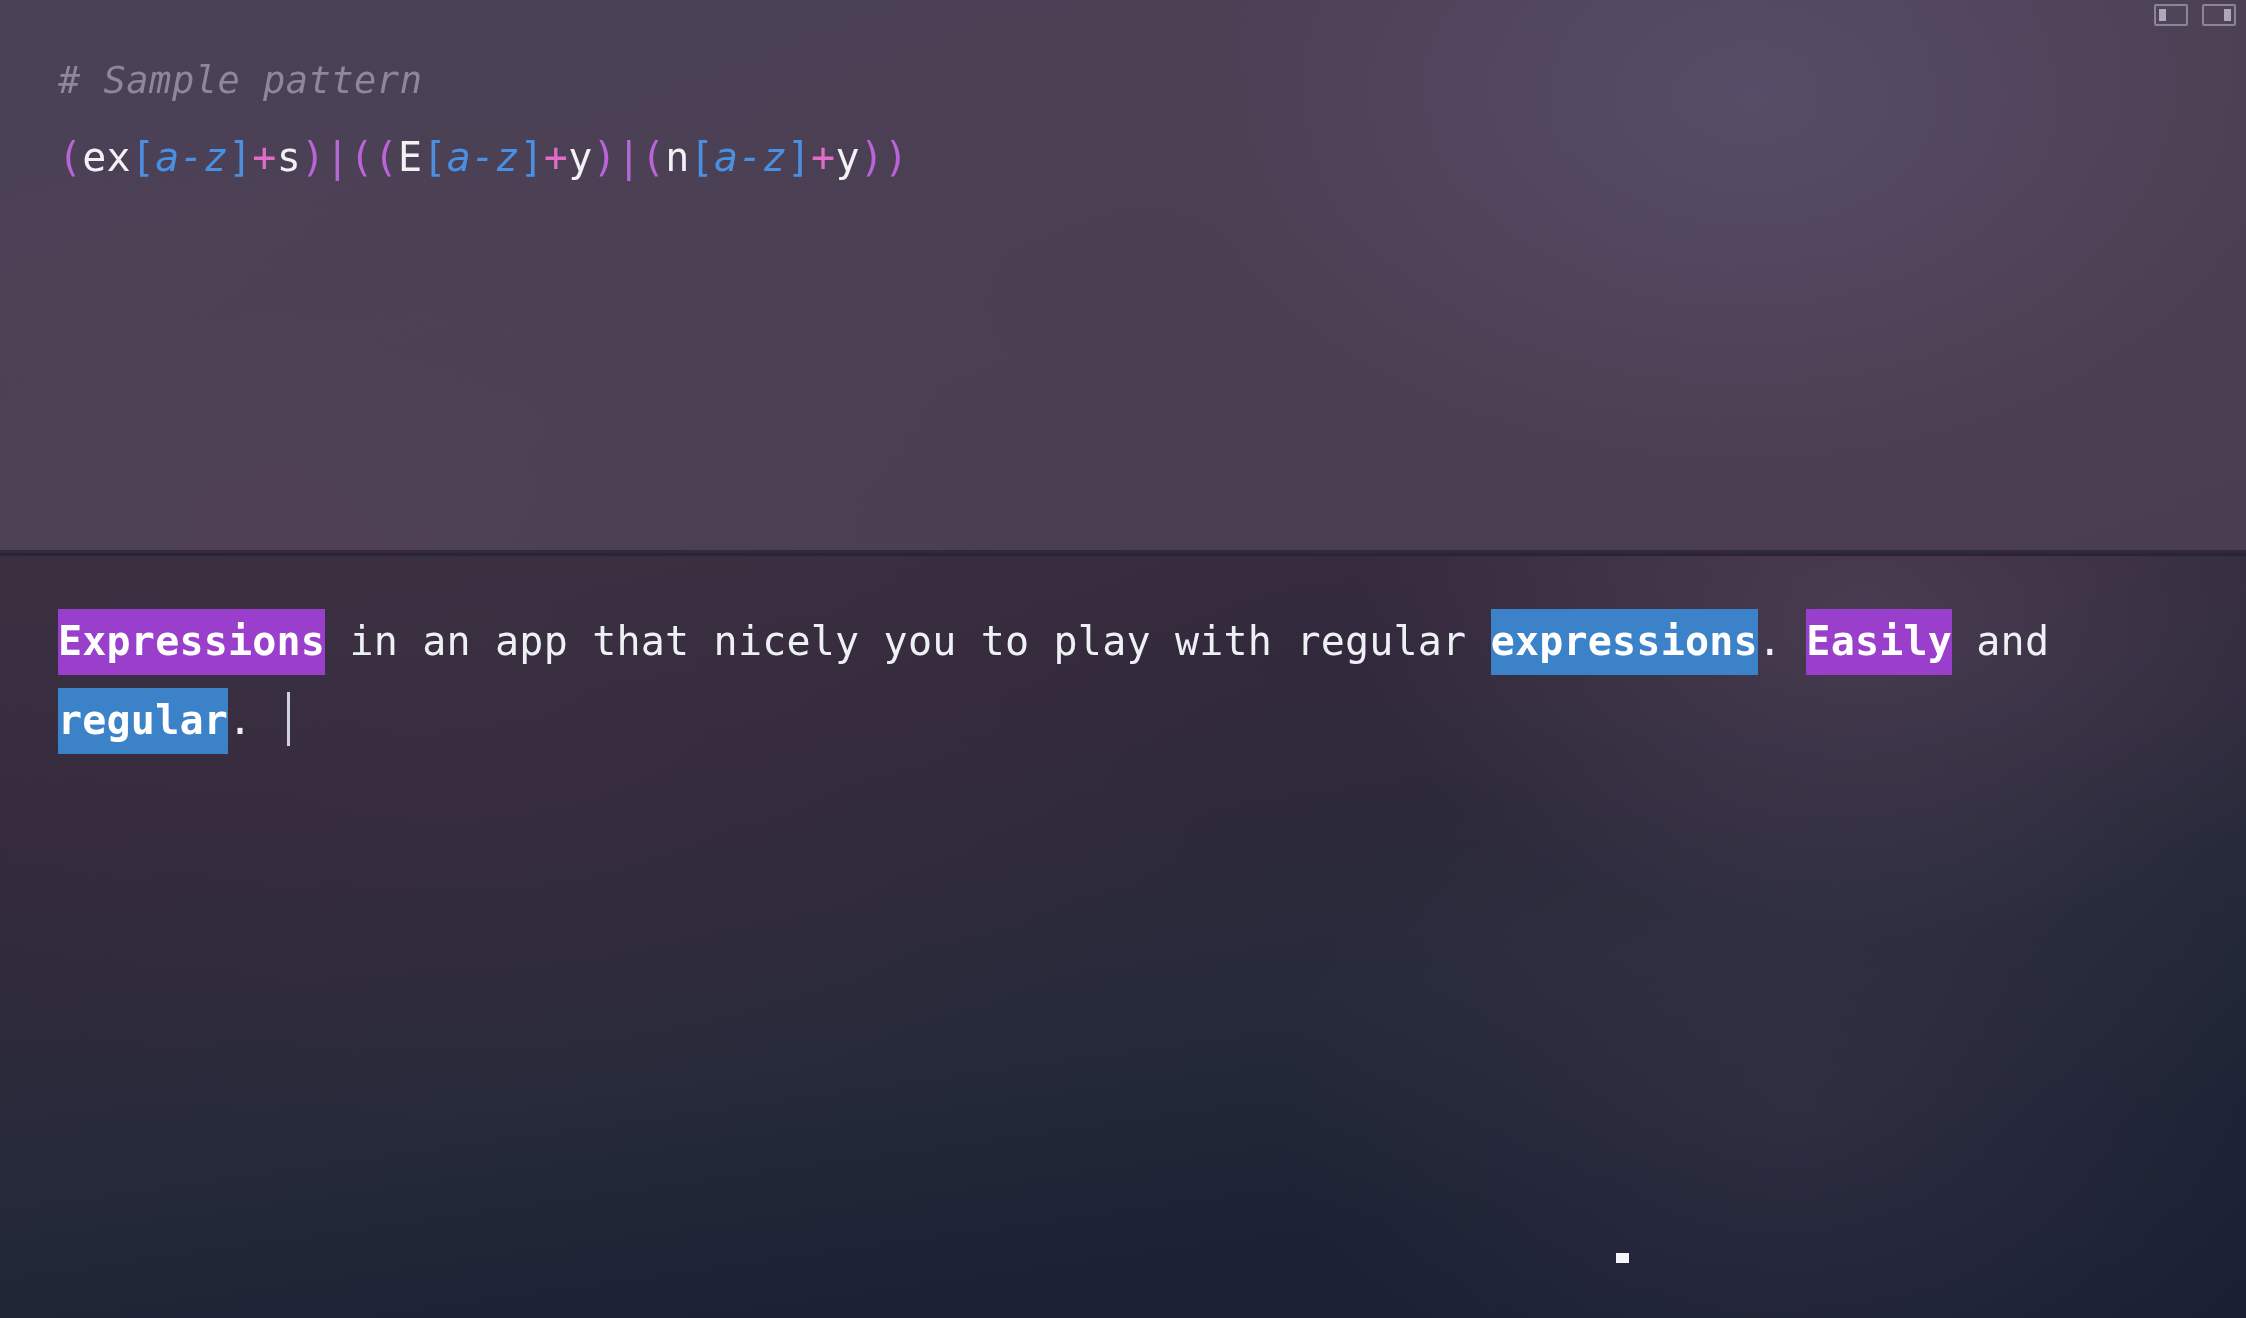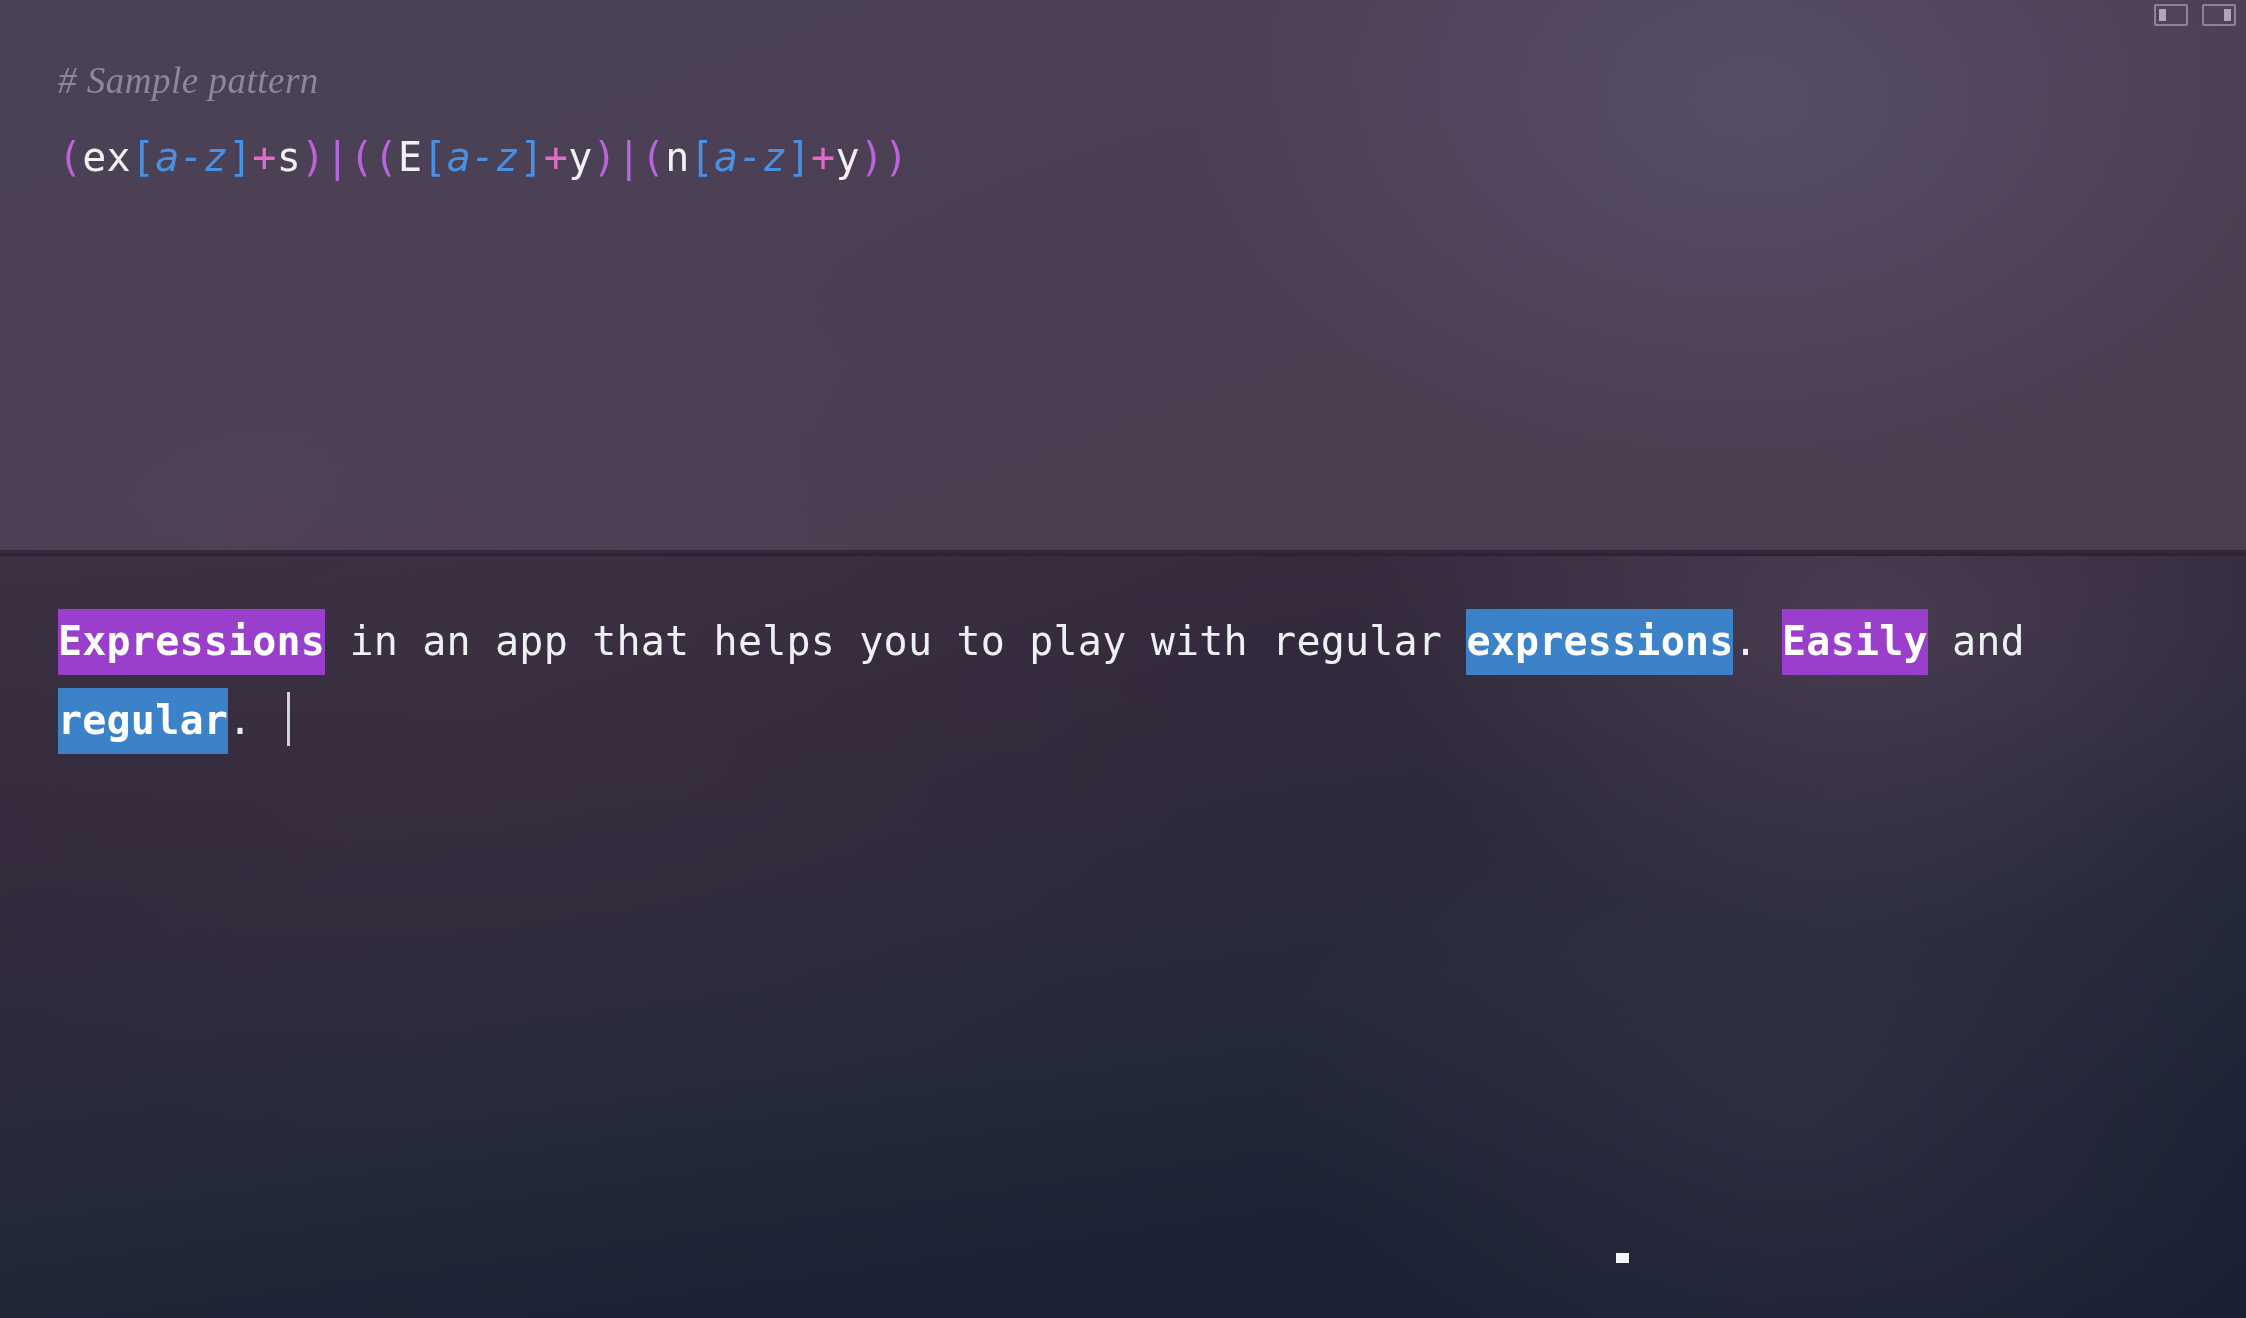--- a/index.html
+++ b/index.html
@@ -69,21 +69,20 @@
     z-index:5;
   }
   .comment-line {
     font-size:37px;
     line-height:1.0;
     color:#8e8799;
     letter-spacing:0.5px;
     white-space:pre;
     margin-bottom:38px;
     font-style:italic;
-    font-family:Liberation Serif, serif;
   }
   .pattern-line {
     font-size:40px;
     line-height:1.0;
     white-space:pre;
     letter-spacing:0.2px;
     margin-top:28px;
   }
   .tok-group  { color:#b964d8; }     
   .tok-alt    { color:#b26ad4; }     
@@ -155,18 +154,18 @@
     </div>
 
     <div id="pattern-content">
       <div class="comment-line"># Sample pattern</div>
       <div class="pattern-line" id="pattern-line"><span class="tok-group">(</span><span class="tok-lit">ex</span><span class="tok-class">[</span><span class="tok-range">a-z</span><span class="tok-class">]</span><span class="tok-quant">+</span><span class="tok-lit">s</span><span class="tok-group">)</span><span class="tok-alt">|</span><span class="tok-group">(</span><span class="tok-group">(</span><span class="tok-lit">E</span><span class="tok-class">[</span><span class="tok-range">a-z</span><span class="tok-class">]</span><span class="tok-quant">+</span><span class="tok-lit">y</span><span class="tok-group">)</span><span class="tok-alt">|</span><span class="tok-group">(</span><span class="tok-lit">n</span><span class="tok-class">[</span><span class="tok-range">a-z</span><span class="tok-class">]</span><span class="tok-quant">+</span><span class="tok-lit">y</span><span class="tok-group">)</span><span class="tok-group">)</span></div>
     </div>
 
   </section>
 
   <section id="subject-panel">
-    <div id="subject-content"><span class="hl hl-purple">Expressions</span><span> in an app that helps you to play with regular </span><span class="hl hl-blue">expressions</span><span>. </span><span class="hl hl-purple">Easily</span><span> and </span><span class="hl hl-blue">regular</span><span>. </span><span class="caret"></span></div>
+    <div id="subject-content"><span class="hl hl-purple">Expressions</span><span> in an app that nicely you to play with regular </span><span class="hl hl-blue">expressions</span><span>. </span><span class="hl hl-purple">Easily</span><span> and </span><span class="hl hl-blue">regular</span><span>. </span><span class="caret"></span></div>
   </section>
 
   <div id="bottom-marker"></div>
 
 </div>
 
 </body></html>

